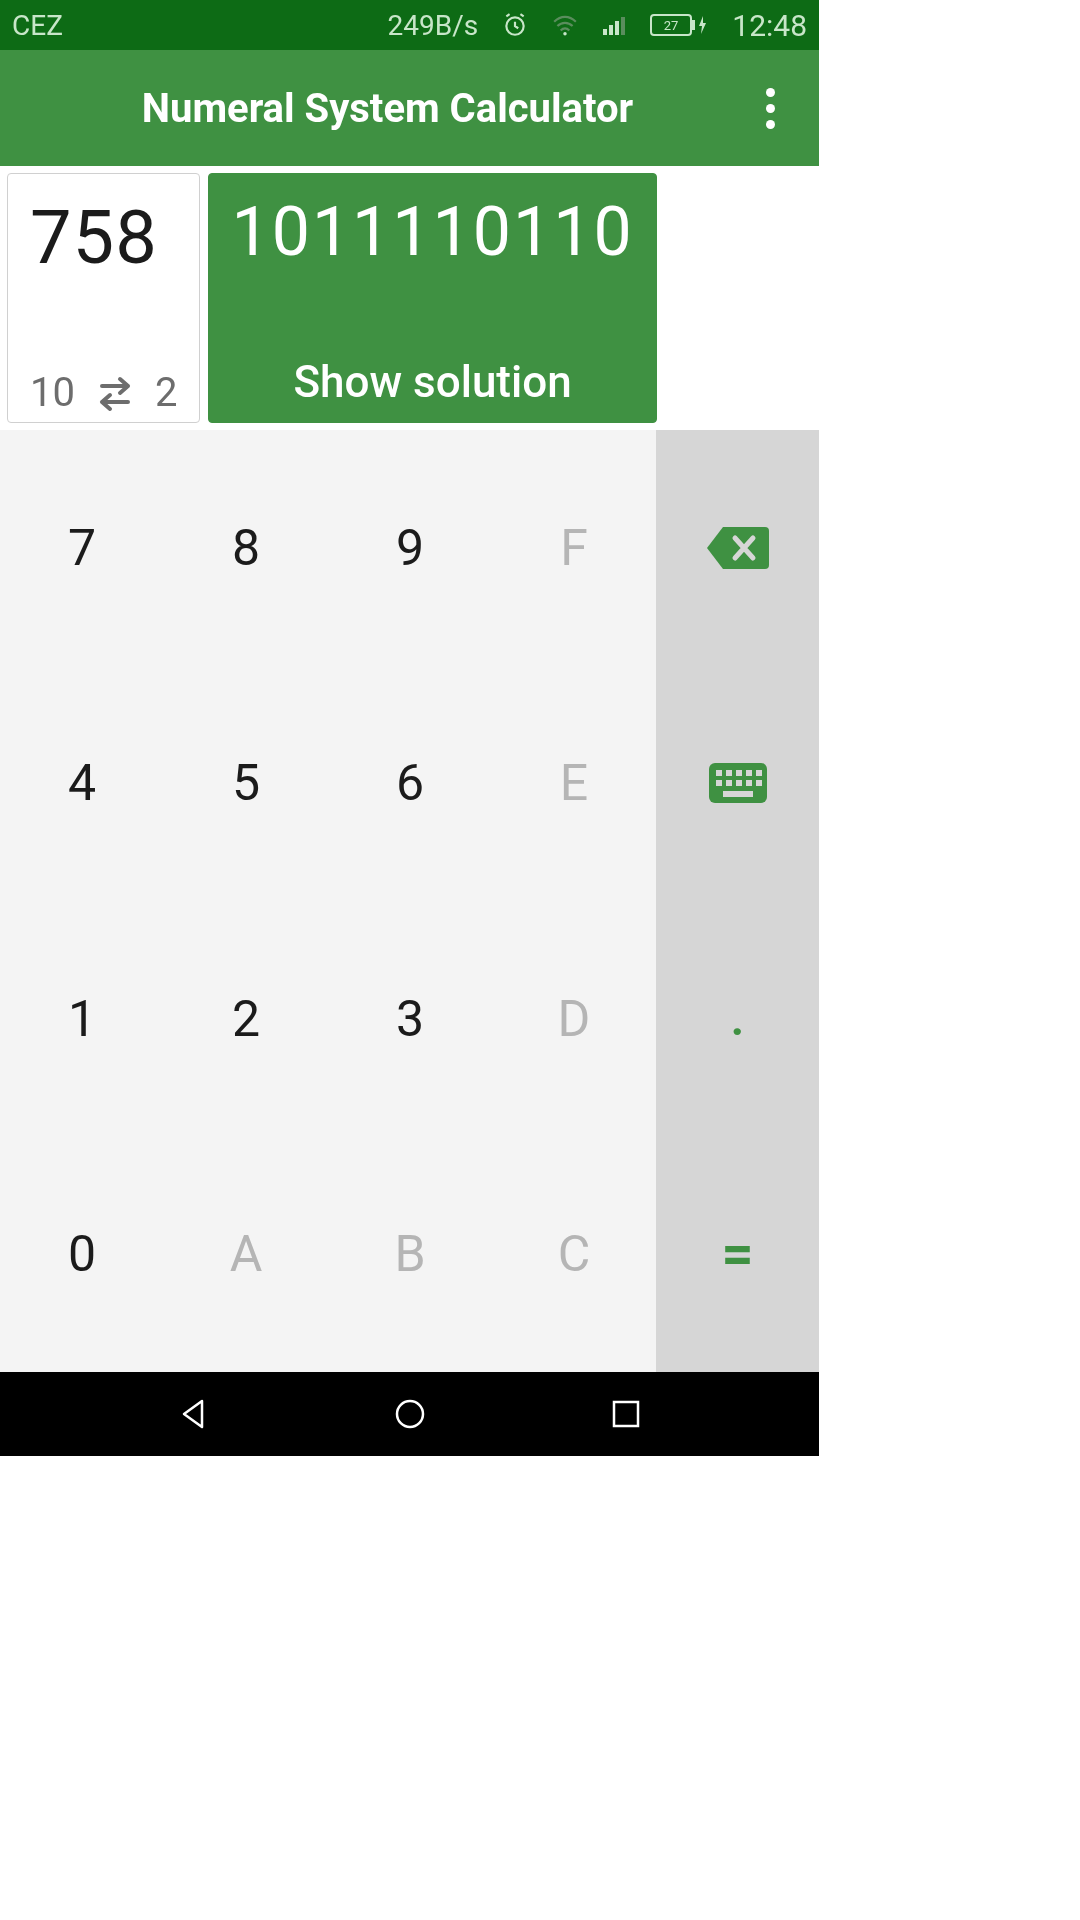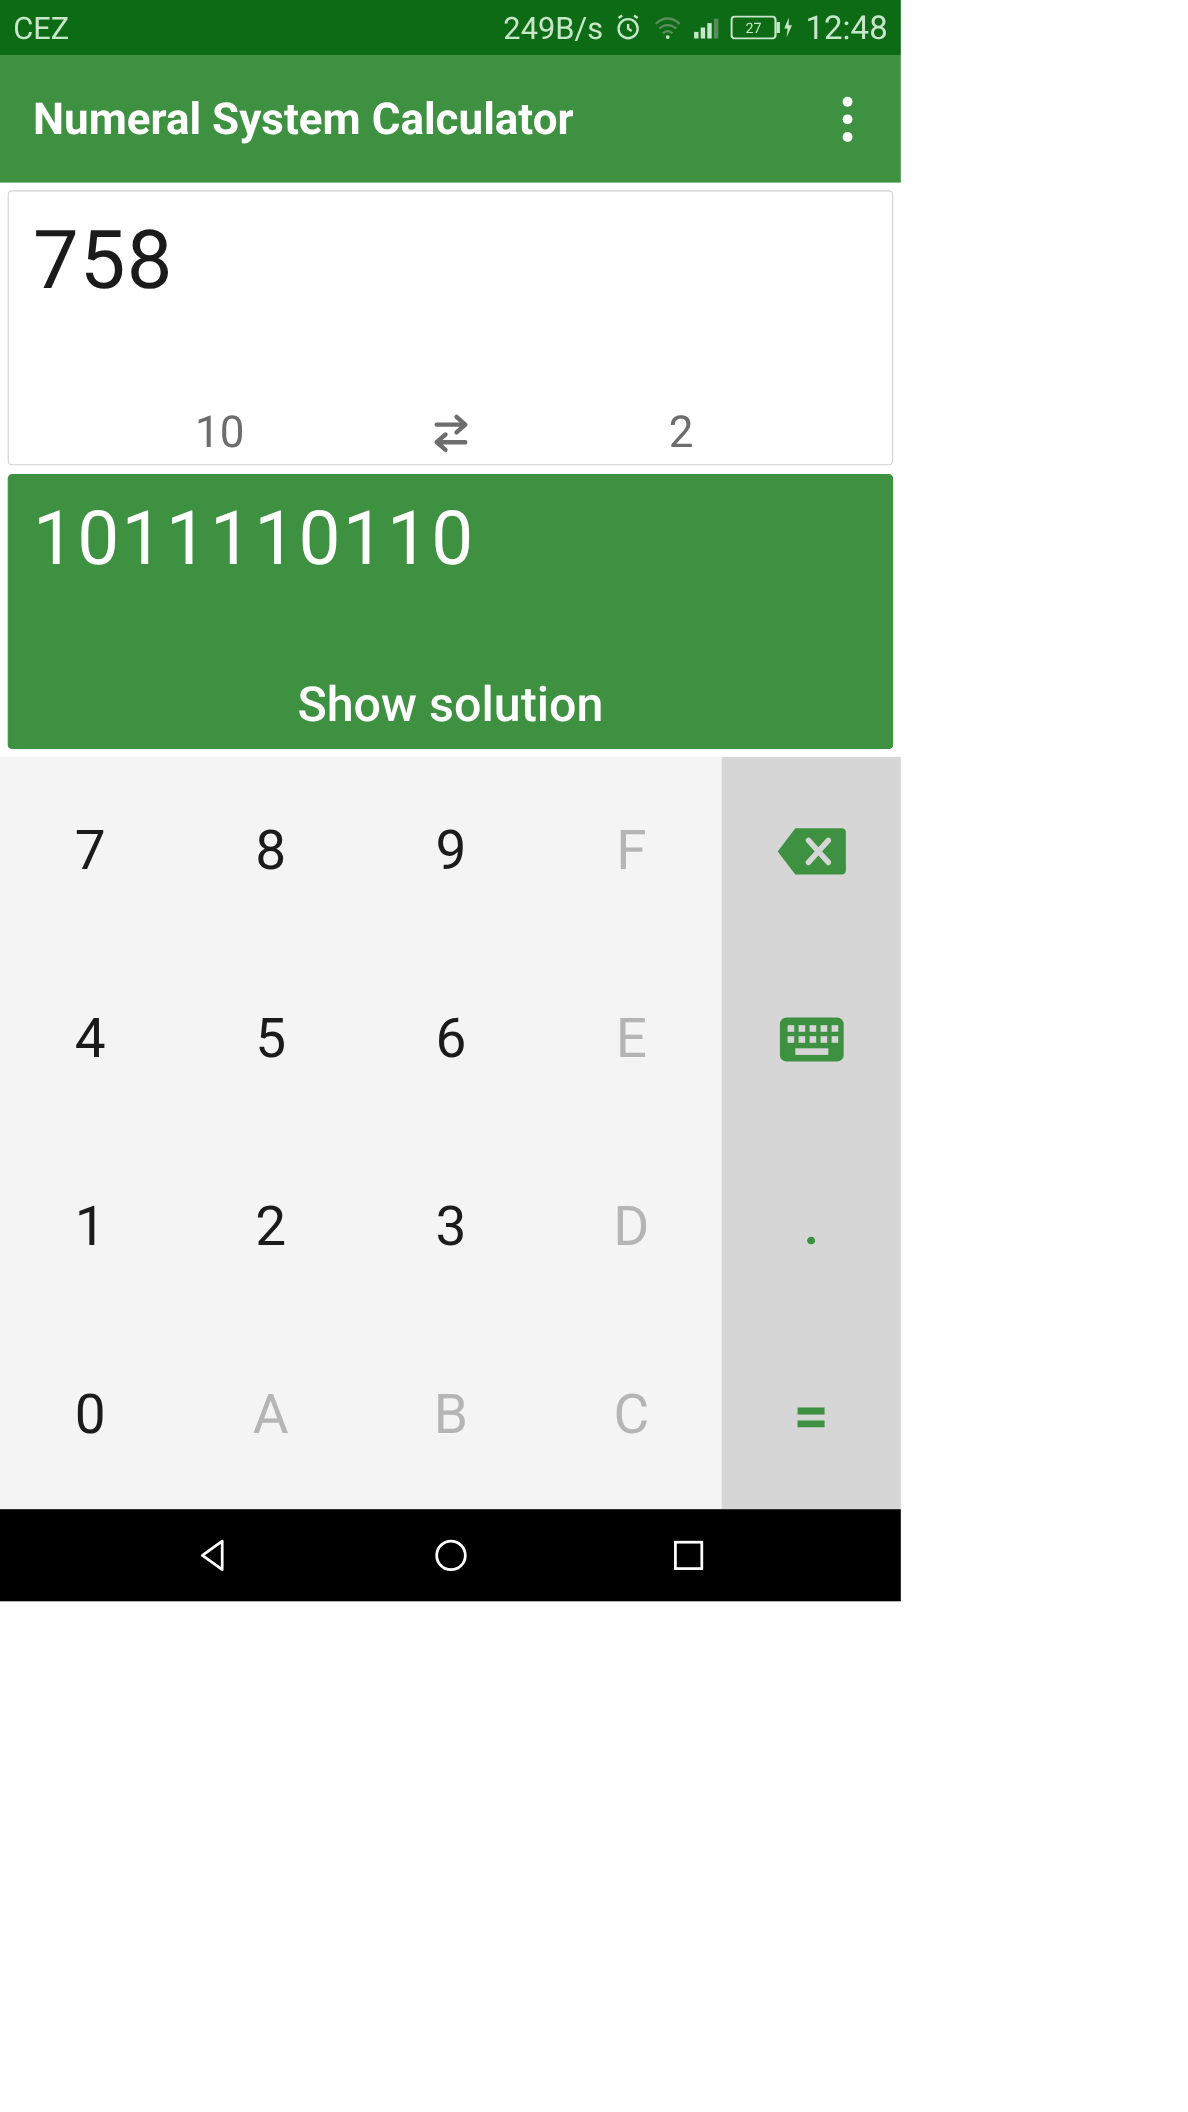--- a/index.html
+++ b/index.html
@@ -1,31 +1,31 @@
 <!DOCTYPE html>
 <html><head>
 <meta charset="utf-8">
 <style>
   * { margin:0; padding:0; box-sizing:border-box; font-family: Roboto, Arial, sans-serif; }
   html,body{ width:819px; height:1456px; background:#fff; overflow:hidden; }
   .screen{ width:819px; height:1456px; display:flex; flex-direction:column; }
 
   .status-bar{ height:50px; background:#0d6b15; color:#c8e6c9; display:flex; align-items:center; padding:0 12px; font-size:28px; }
   .status-left{ flex:0 0 auto; }
-  .status-right{ flex:1; display:flex; justify-content:flex-end; align-items:center; gap:10px; }
+  .status-right{ flex:1; display:flex; justify-content:flex-end; align-items:center; gap:24px; }
   .status-right span{ display:inline-flex; align-items:center; }
 
   .app-bar{ height:116px; background:#3f9142; color:#fff; display:flex; align-items:center; padding:0 24px 0 30px; }
-  .app-titles{ flex:1; display:flex; flex-direction:column; justify-content:center; }
+  .app-titles{ flex:1; display:flex; flex-direction:row; justify-content:center; }
   .app-title{ font-size:40px; font-weight:700; }
   .app-sub{ font-size:30px; font-weight:400; margin-top:2px; }
   .more-dots{ width:50px; display:flex; flex-direction:column; align-items:center; gap:7px; }
   .more-dots .dot{ width:9px; height:9px; background:#fff; border-radius:50%; }
 
-  .content{ flex:0 0 auto; padding:7px; display:flex; flex-direction:column; gap:8px; }
+  .content{ flex:0 0 auto; padding:7px; display:flex; flex-direction:row; gap:8px; }
   .card{ border:1px solid #d0d0d0; border-radius:4px; background:#fff; }
 
   .input-card{ height:250px; padding:20px 22px 6px 22px; display:flex; flex-direction:column; }
   .input-value{ font-size:74px; color:#1b1b1b; letter-spacing:1px; }
   .base-row{ margin-top:auto; display:flex; align-items:center; }
   .base-cell{ flex:1; text-align:center; font-size:40px; color:#6d6d6d; }
   .swap-cell{ flex:0 0 80px; display:flex; justify-content:center; }
 
   .output-card{ height:250px; background:#3f9142; border:1px solid #3f9142; color:#fff; padding:18px 22px 10px 22px; display:flex; flex-direction:column;gap:18px; }
   .output-value{ font-size:68px; letter-spacing:2px; }

